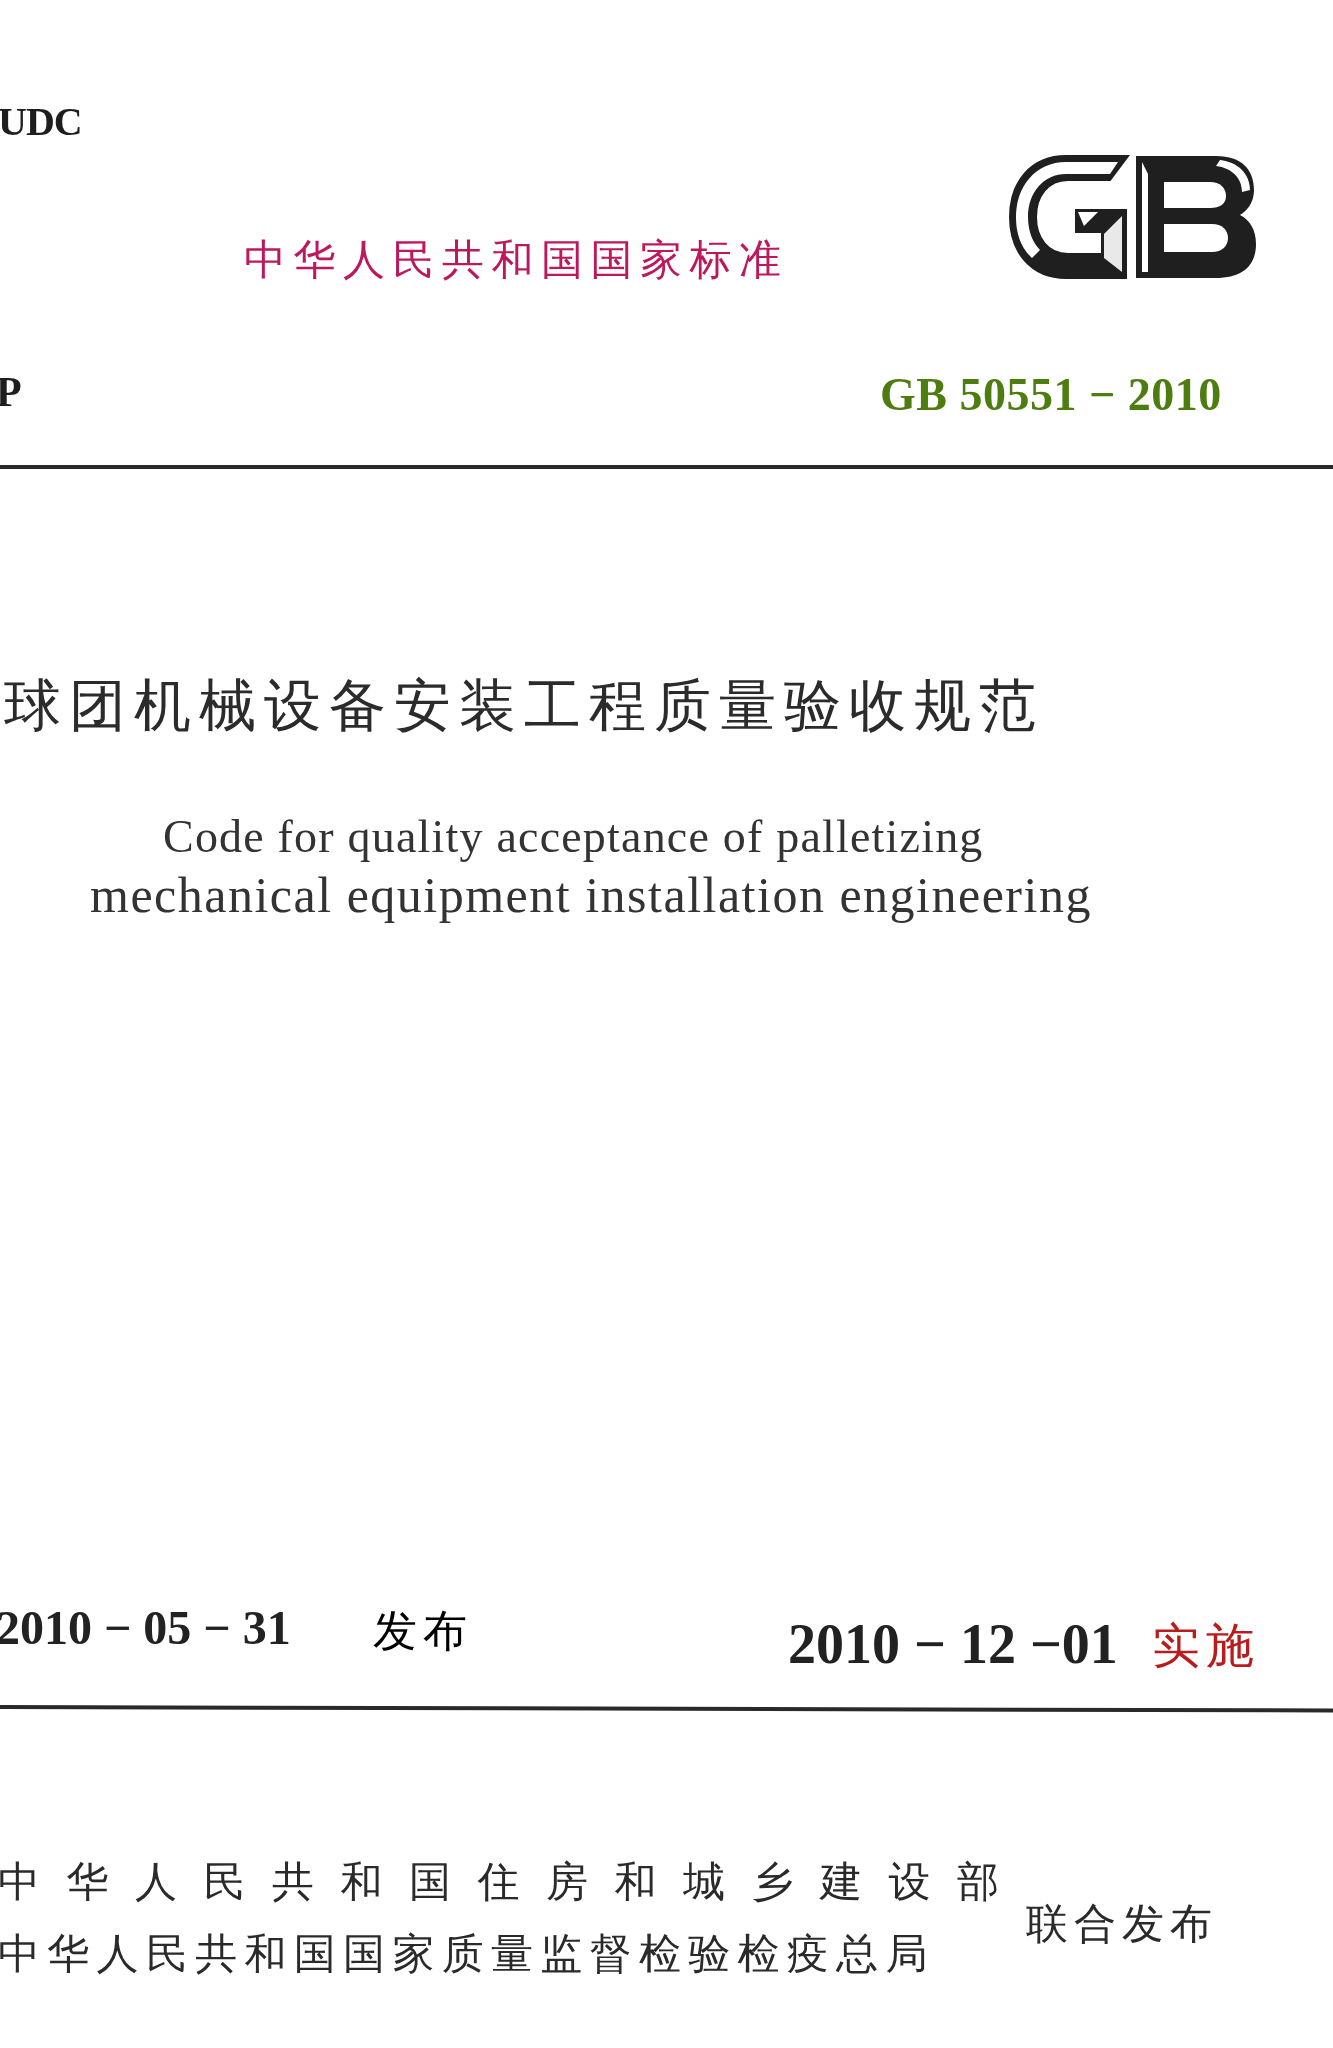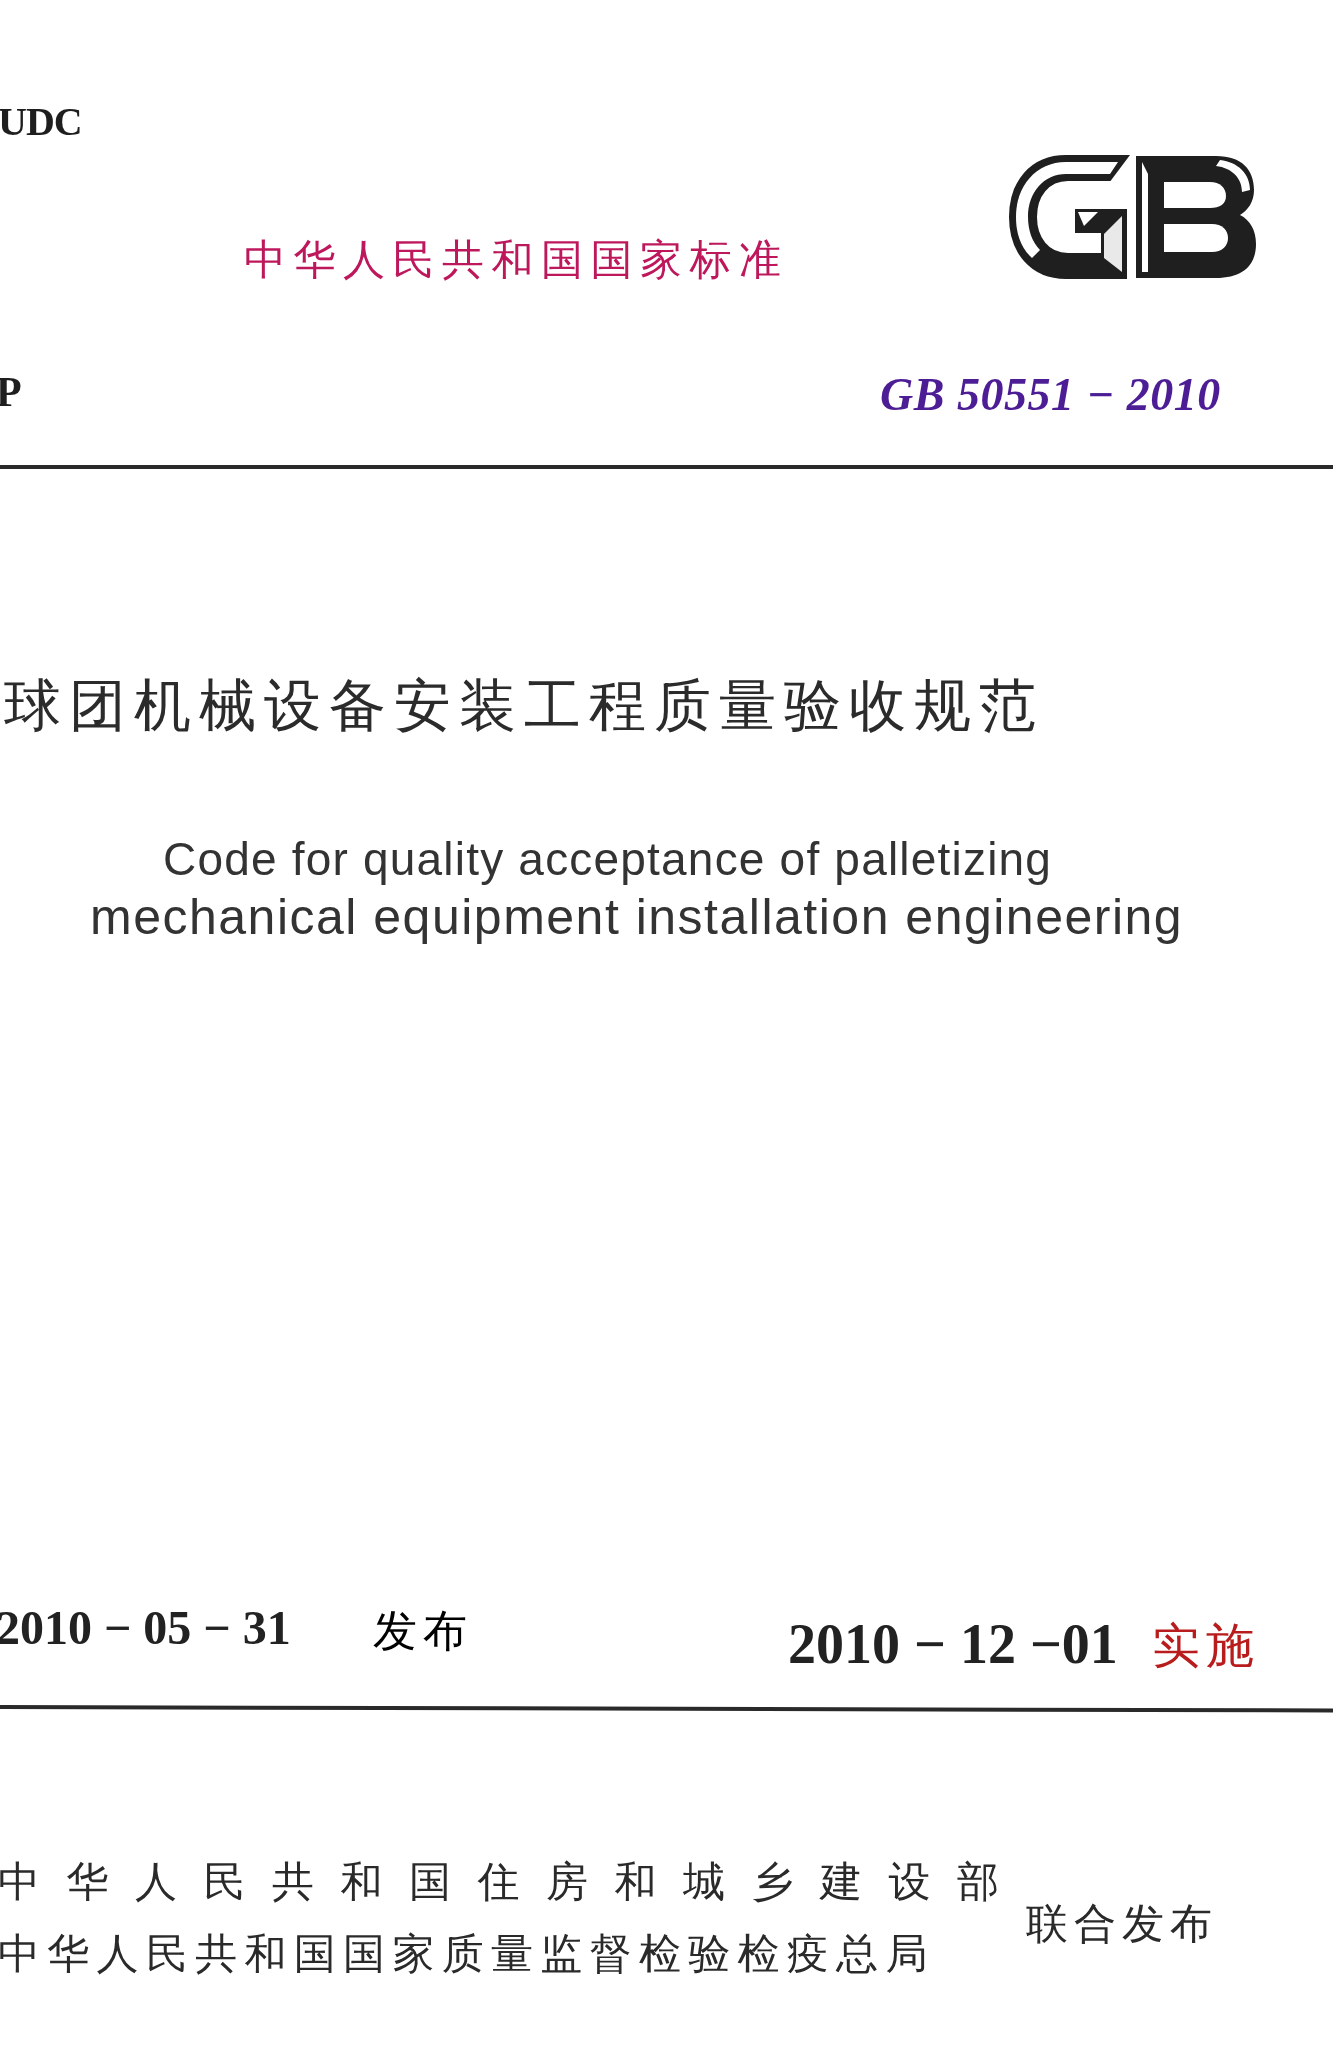--- a/index.html
+++ b/index.html
@@ -1,26 +1,26 @@
 <!DOCTYPE html>
 <html><head>
 <meta charset="utf-8">
 <style>
   html, body { margin: 0; padding: 0; background: #ffffff; }
   body { width: 1333px; height: 2048px; position: relative; overflow: hidden; color: #222222; }
   .abs { position: absolute; white-space: nowrap; }
   .serif-bold { font-family: "Liberation Serif", "DejaVu Serif", serif; font-weight: bold; }
-  .serif { font-family: Liberation Sans, sans-serif; margin-top: 22px; }
+  .serif { font-family: Liberation Serif, serif; }
   .sans { font-family: "DejaVu Sans", "Liberation Sans", sans-serif; }
 
   #udc { left: -2px; top: 98px; font-size: 40px; letter-spacing: -1px; color: #1e1e1e; }
   #national-std { left: 244px; top: 232px; font-size: 42px; letter-spacing: 7.5px; color: #be185d; }
   #gb-logo { left: 1006px; top: 152px; width: 252px; height: 130px; }
   #class-code { left: -4px; top: 368px; font-size: 42px; color: #1e1e1e; }
-  #std-number { left: 880px; top: 368px; font-size: 46px; color: #4c1d95; letter-spacing: 0.5px; font-style: italic; }
+  #std-number { left: 880px; top: 368px; font-size: 46px; color: #4d7c0f; letter-spacing: 0.5px; }
   .rule { position: absolute; left: 0; width: 1333px; background: #2a2a2a; }
   #rule-top { top: 465px; height: 4px; }
   #rule-bottom { top: 1705px; height: 4px; transform: rotate(0.15deg); transform-origin: left center; }
 
   #title-zh { left: 4px; top: 668px; font-size: 57px; letter-spacing: 8px; color: #2b2b2b; font-family: Liberation Sans, sans-serif; }
   #title-en-1 { left: 163px; top: 810px; font-size: 46px; letter-spacing: 1.2px; color: #333; }
   #title-en-2 { left: 90px; top: 866px; font-size: 50px; letter-spacing: 1.5px; color: #333; }
 
   #issue-date { left: -4px; top: 1600px; font-size: 48px; color: #222; }
   #issue-label { left: 373px; top: 1602px; font-size: 44px; letter-spacing: 6px; color: #000000; }

